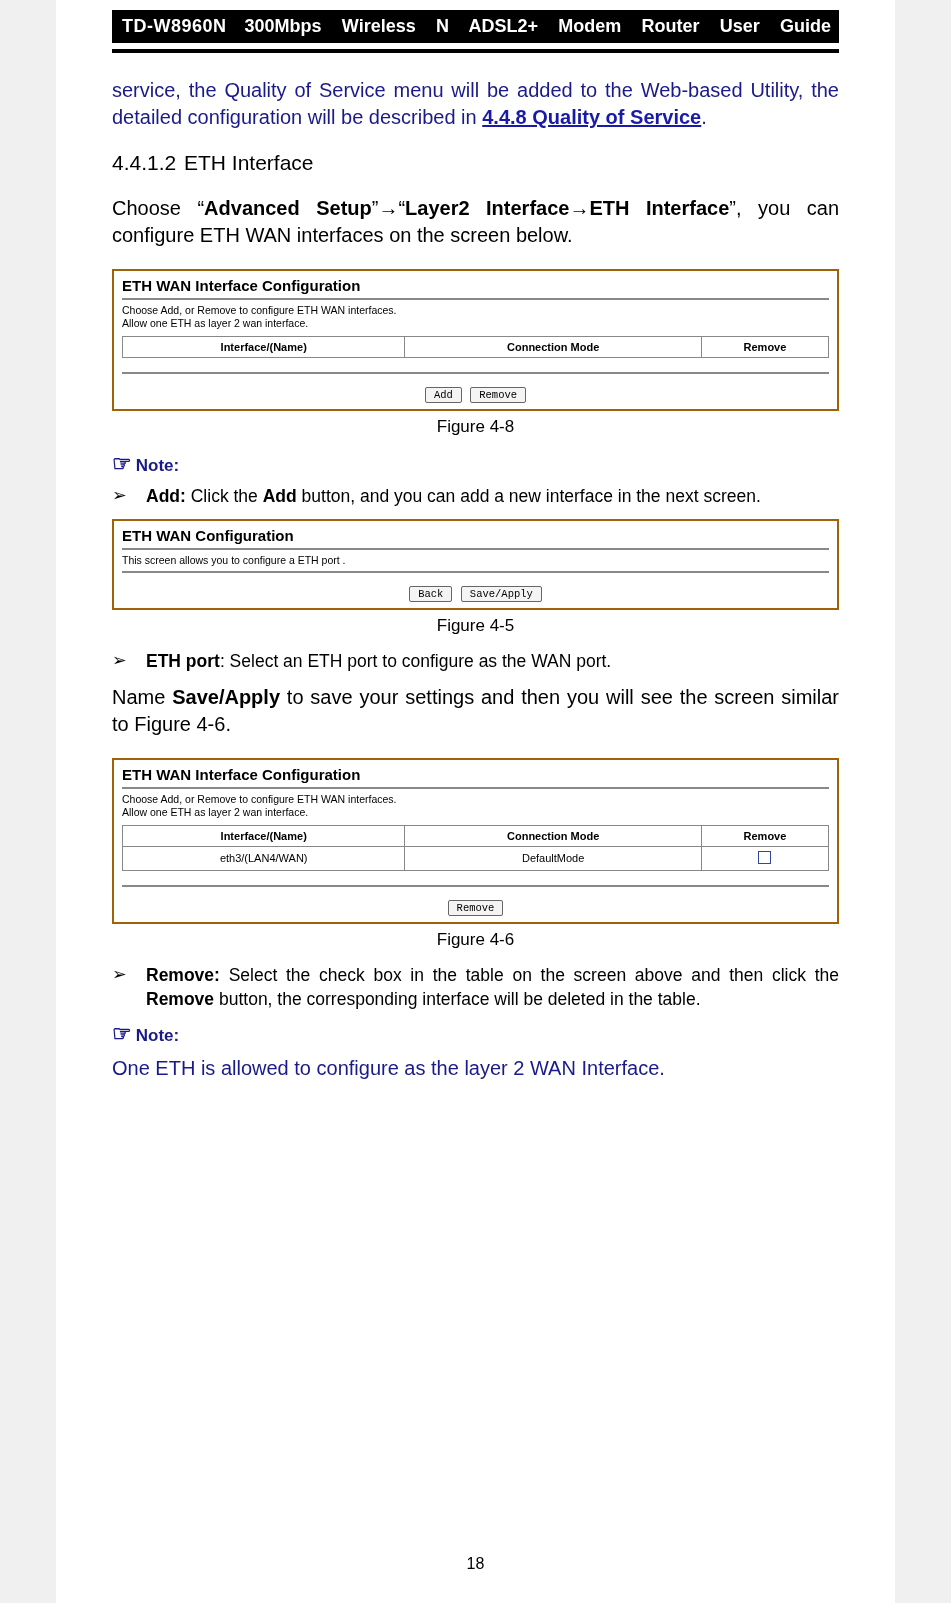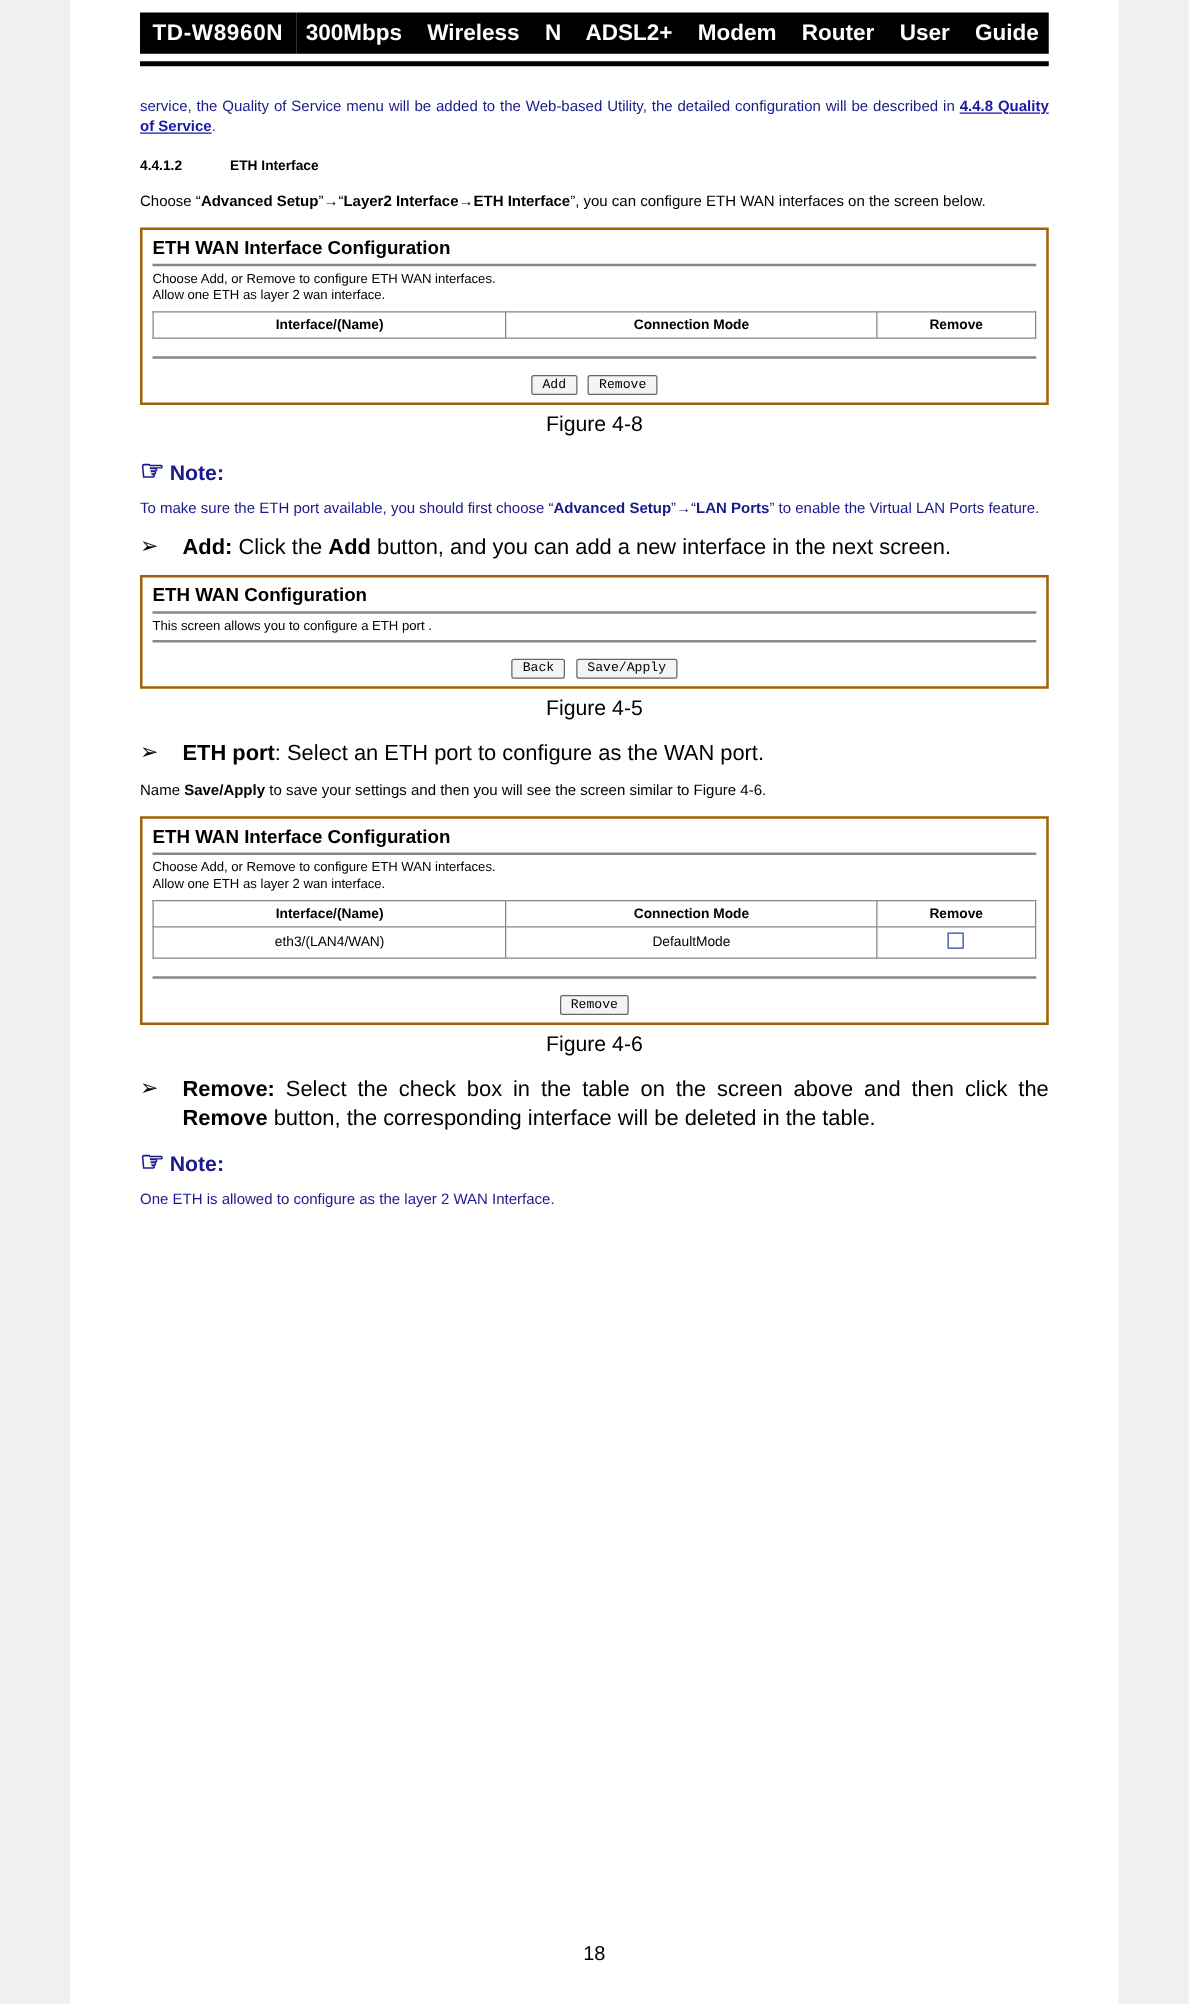--- a/index.html
+++ b/index.html
@@ -2,24 +2,24 @@
 <html><head>
 <meta charset="utf-8">
 <style>
 body{margin:0;background:#f0f0f0;font-family:Arial,Helvetica,sans-serif;color:#000}
 .page{width:839px;min-height:1603px;background:#fff;margin:0 auto;box-sizing:border-box;padding:10px 0 0 0;position:relative}
 .hdr{margin:0 56px 6px 56px;display:flex;align-items:stretch}
 .hdr-left{background:#000;color:#fff;font-weight:bold;font-size:18px;padding:6px 10px;letter-spacing:.5px}
 .hdr-right{flex:1;background:#000;color:#fff;font-weight:bold;font-size:18px;padding:6px 8px;text-align:justify;text-align-last:justify}
 .hdr-rule{height:4px;background:#000;margin:0 56px 24px 56px}
 .content{margin:0 56px}
-.para{font-size:12px;line-height:1.35;color:#000;text-align:justify}
+.para{font-size:20px;line-height:1.35;color:#000;text-align:justify}
 .blue{color:#1a1a8a}
 .link{color:#1a1aa8;text-decoration:underline;font-weight:bold}
-.h3{font-weight:bold;font-size:11px;margin:18px 0 14px 0}
+.h3{font-weight:normal;font-size:21px;margin:18px 0 14px 0}
 .h3 .num{display:inline-block;width:72px}
 .fig{border:2px solid #a16207;margin:10px 0 4px 0;padding:6px 8px 6px 8px;font-family:Verdana,Arial,sans-serif}
 .fig h4{font-size:15px;font-weight:bold;margin:0 0 4px 0}
 .fig .hr{height:2px;background:#888;margin:4px 0 4px 0}
 .fig .small{font-size:10.5px;line-height:1.25;color:#000}
 .tbl{width:100%;border-collapse:collapse;margin-top:6px}
 .tbl th,.tbl td{border:1px solid #888;font-size:11px;padding:4px 6px;text-align:center}
 .tbl th{font-weight:bold}
 .btnrow{text-align:center;margin-top:10px}
 .btn{display:inline-block;border:1px solid #666;border-radius:2px;font-size:10.5px;padding:1px 8px;margin:0 2px;background:#f4f4f4;font-family:"Courier New",monospace}
@@ -78,23 +78,20 @@
       <div class="btnrow">
         <span class="btn">Add</span>
         <span class="btn">Remove</span>
       </div>
     </div>
     <div class="caption">Figure 4-8</div>
 
     <div class="note-line">
       <span class="hand">☞</span><span>Note:</span>
     </div>
-    <p class="para blue" style="margin-top:0;text-align-last:left">
-      <span>To make sure the ETH port available, you should first choose “</span><b>Advanced Setup</b><span>”→“</span><b>LAN Ports</b><span>” to enable the Virtual LAN Ports feature.</span>
-    </p>
 
     <div class="bullet">
       <div class="mark">➢</div>
       <div class="body">
         <b>Add:</b><span> Click the </span><b>Add</b><span> button, and you can add a new interface in the next screen.</span>
       </div>
     </div>
 
     <div class="fig">
       <h4>ETH WAN Configuration</h4>

